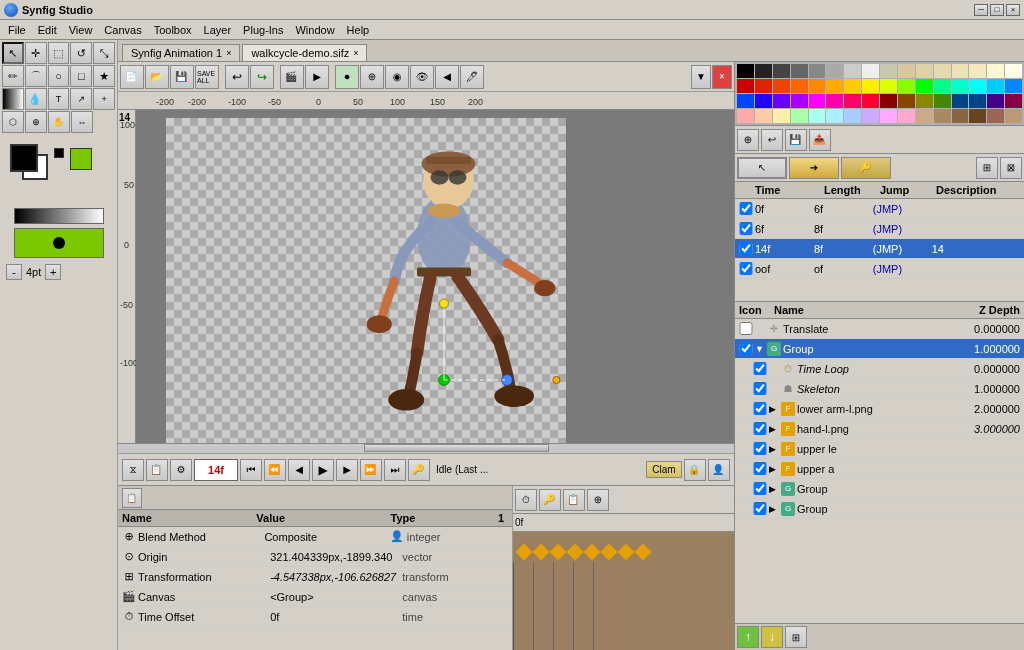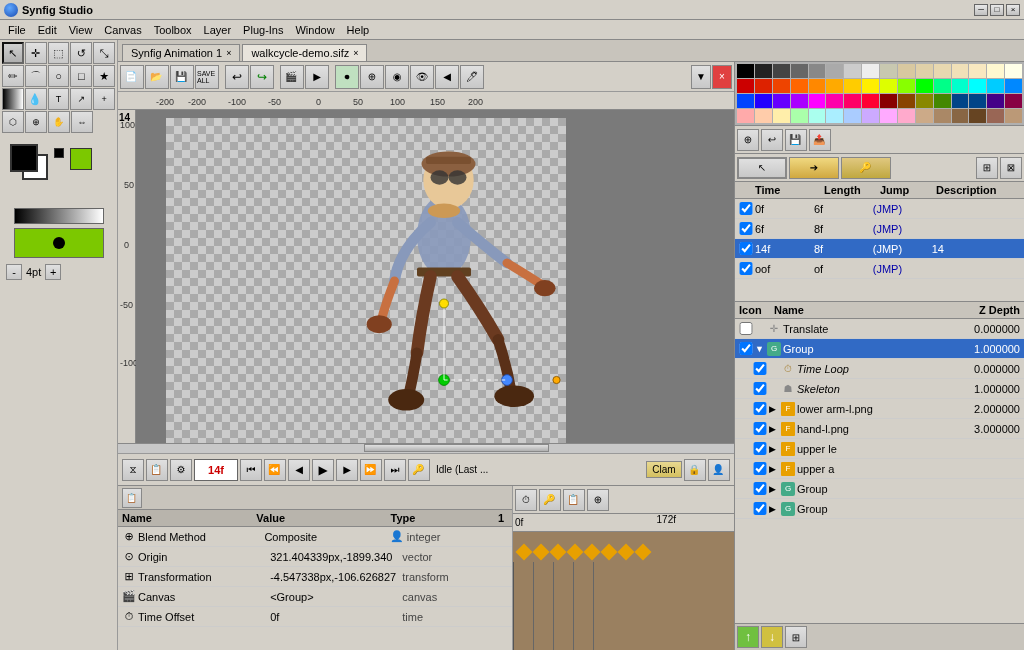--- a/index.html
+++ b/index.html
@@ -255,21 +255,21 @@
               </div>
               <div style="display:flex;align-items:center;padding:1px 4px;border-bottom:1px solid #ccc;height:20px;font-size:11px;">
                 <span style="width:14px;height:14px;margin-right:2px;display:inline-flex;align-items:center;justify-content:center;">⊙</span>
                 <span style="flex:1;">Origin</span>
                 <span style="flex:1;overflow:hidden;text-overflow:ellipsis;white-space:nowrap;">321.404339px,-1899.340</span>
                 <span style="flex:0.8;color:#444;">vector</span>
               </div>
               <div style="display:flex;align-items:center;padding:1px 4px;border-bottom:1px solid #ccc;height:20px;font-size:11px;cursor:pointer;">
                 <span style="width:14px;height:14px;margin-right:2px;display:inline-flex;align-items:center;justify-content:center;">⊞</span>
                 <span style="flex:1;">Transformation</span>
-                <span style="flex:1;overflow:hidden;text-overflow:ellipsis;white-space:nowrap;">-4.547338px,-106.626827</span>
+                <span style="flex:1;overflow:hidden;text-overflow:ellipsis;white-space:nowrap;font-style:italic;">-4.547338px,-106.626827</span>
                 <span style="flex:0.8;color:#444;">transform</span>
               </div>
               <div style="display:flex;align-items:center;padding:1px 4px;border-bottom:1px solid #ccc;height:20px;font-size:11px;">
                 <span style="width:14px;height:14px;margin-right:2px;display:inline-flex;align-items:center;justify-content:center;">🎬</span>
                 <span style="flex:1;">Canvas</span>
                 <span style="flex:1;">&lt;Group&gt;</span>
                 <span style="flex:0.8;color:#444;">canvas</span>
               </div>
               <div style="display:flex;align-items:center;padding:1px 4px;border-bottom:1px solid #ccc;height:20px;font-size:11px;">
                 <span style="width:14px;height:14px;margin-right:2px;display:inline-flex;align-items:center;justify-content:center;">⏱</span>
@@ -284,23 +284,20 @@
                 <div style="width:22px;height:22px;border:1px solid #888;background:linear-gradient(180deg,#e0e0e0,#c8c8c8);cursor:pointer;display:flex;align-items:center;justify-content:center;font-size:10px;">⏱</div>
                 <div style="width:22px;height:22px;border:1px solid #888;background:linear-gradient(180deg,#e0e0e0,#c8c8c8);cursor:pointer;display:flex;align-items:center;justify-content:center;font-size:10px;">🔑</div>
                 <div style="width:22px;height:22px;border:1px solid #888;background:linear-gradient(180deg,#e0e0e0,#c8c8c8);cursor:pointer;display:flex;align-items:center;justify-content:center;font-size:10px;">📋</div>
                 <div style="width:22px;height:22px;border:1px solid #888;background:linear-gradient(180deg,#e0e0e0,#c8c8c8);cursor:pointer;display:flex;align-items:center;justify-content:center;font-size:10px;">⊕</div>
               </div>
 
               <div style="flex:1;background:#9a8060;position:relative;overflow:hidden;cursor:pointer;">
 
                 <div style="display:flex;align-items:center;background:#d4d0c8;border-bottom:1px solid #888;height:18px;font-size:10px;padding:0 2px;">
                   <span style="margin-right:20px;">0f</span>
-                  <div style="flex:1;position:relative;height:18px;">
-                    <span style="position:absolute;left:60%;font-size:10px;">172f</span>
-                  </div>
                 </div>
 
                 <div style="position:relative;height:100%;background:#9a8060;">
 
                   <div style="position:absolute;top:10px;left:0;right:0;height:20px;">
                     <div style="position:absolute;left:5px;top:4px;width:12px;height:12px;background:#e8a000;transform:rotate(45deg);"></div>
                     <div style="position:absolute;left:22px;top:4px;width:12px;height:12px;background:#e8a000;transform:rotate(45deg);"></div>
                     <div style="position:absolute;left:39px;top:4px;width:12px;height:12px;background:#e8a000;transform:rotate(45deg);"></div>
                     <div style="position:absolute;left:56px;top:4px;width:12px;height:12px;background:#e8a000;transform:rotate(45deg);"></div>
                     <div style="position:absolute;left:73px;top:4px;width:12px;height:12px;background:#e8a000;transform:rotate(45deg);"></div>
@@ -499,21 +496,21 @@
               <span style="width:14px;height:14px;margin:0 2px;display:inline-flex;align-items:center;justify-content:center;background:#e8a000;border-radius:1px;font-size:8px;color:white;">F</span>
               <span style="flex:1;">lower arm-l.png</span>
               <span style="width:75px;text-align:right;">2.000000</span>
             </div>
 
             <div style="display:flex;align-items:center;padding:1px 4px;border-bottom:1px solid #ccc;height:20px;font-size:11px;cursor:pointer;padding-left:18px;">
               <input type="checkbox" checked="" style="width: 14px; margin-right: 2px;">
               <span style="width:10px;font-size:9px;">▶</span>
               <span style="width:14px;height:14px;margin:0 2px;display:inline-flex;align-items:center;justify-content:center;background:#e8a000;border-radius:1px;font-size:8px;color:white;">F</span>
               <span style="flex:1;">hand-l.png</span>
-              <span style="width:75px;text-align:right;">3.000000</span>
+              <span style="width:75px;text-align:right;font-style:italic;">3.000000</span>
             </div>
 
             <div style="display:flex;align-items:center;padding:1px 4px;border-bottom:1px solid #ccc;height:20px;font-size:11px;cursor:pointer;padding-left:18px;">
               <input type="checkbox" checked="" style="width: 14px; margin-right: 2px;">
               <span style="width:10px;font-size:9px;">▶</span>
               <span style="width:14px;height:14px;margin:0 2px;display:inline-flex;align-items:center;justify-content:center;background:#e8a000;border-radius:1px;font-size:8px;color:white;">F</span>
               <span style="flex:1;">upper le</span>
               <span style="width:75px;text-align:right;"></span>
             </div>
 

